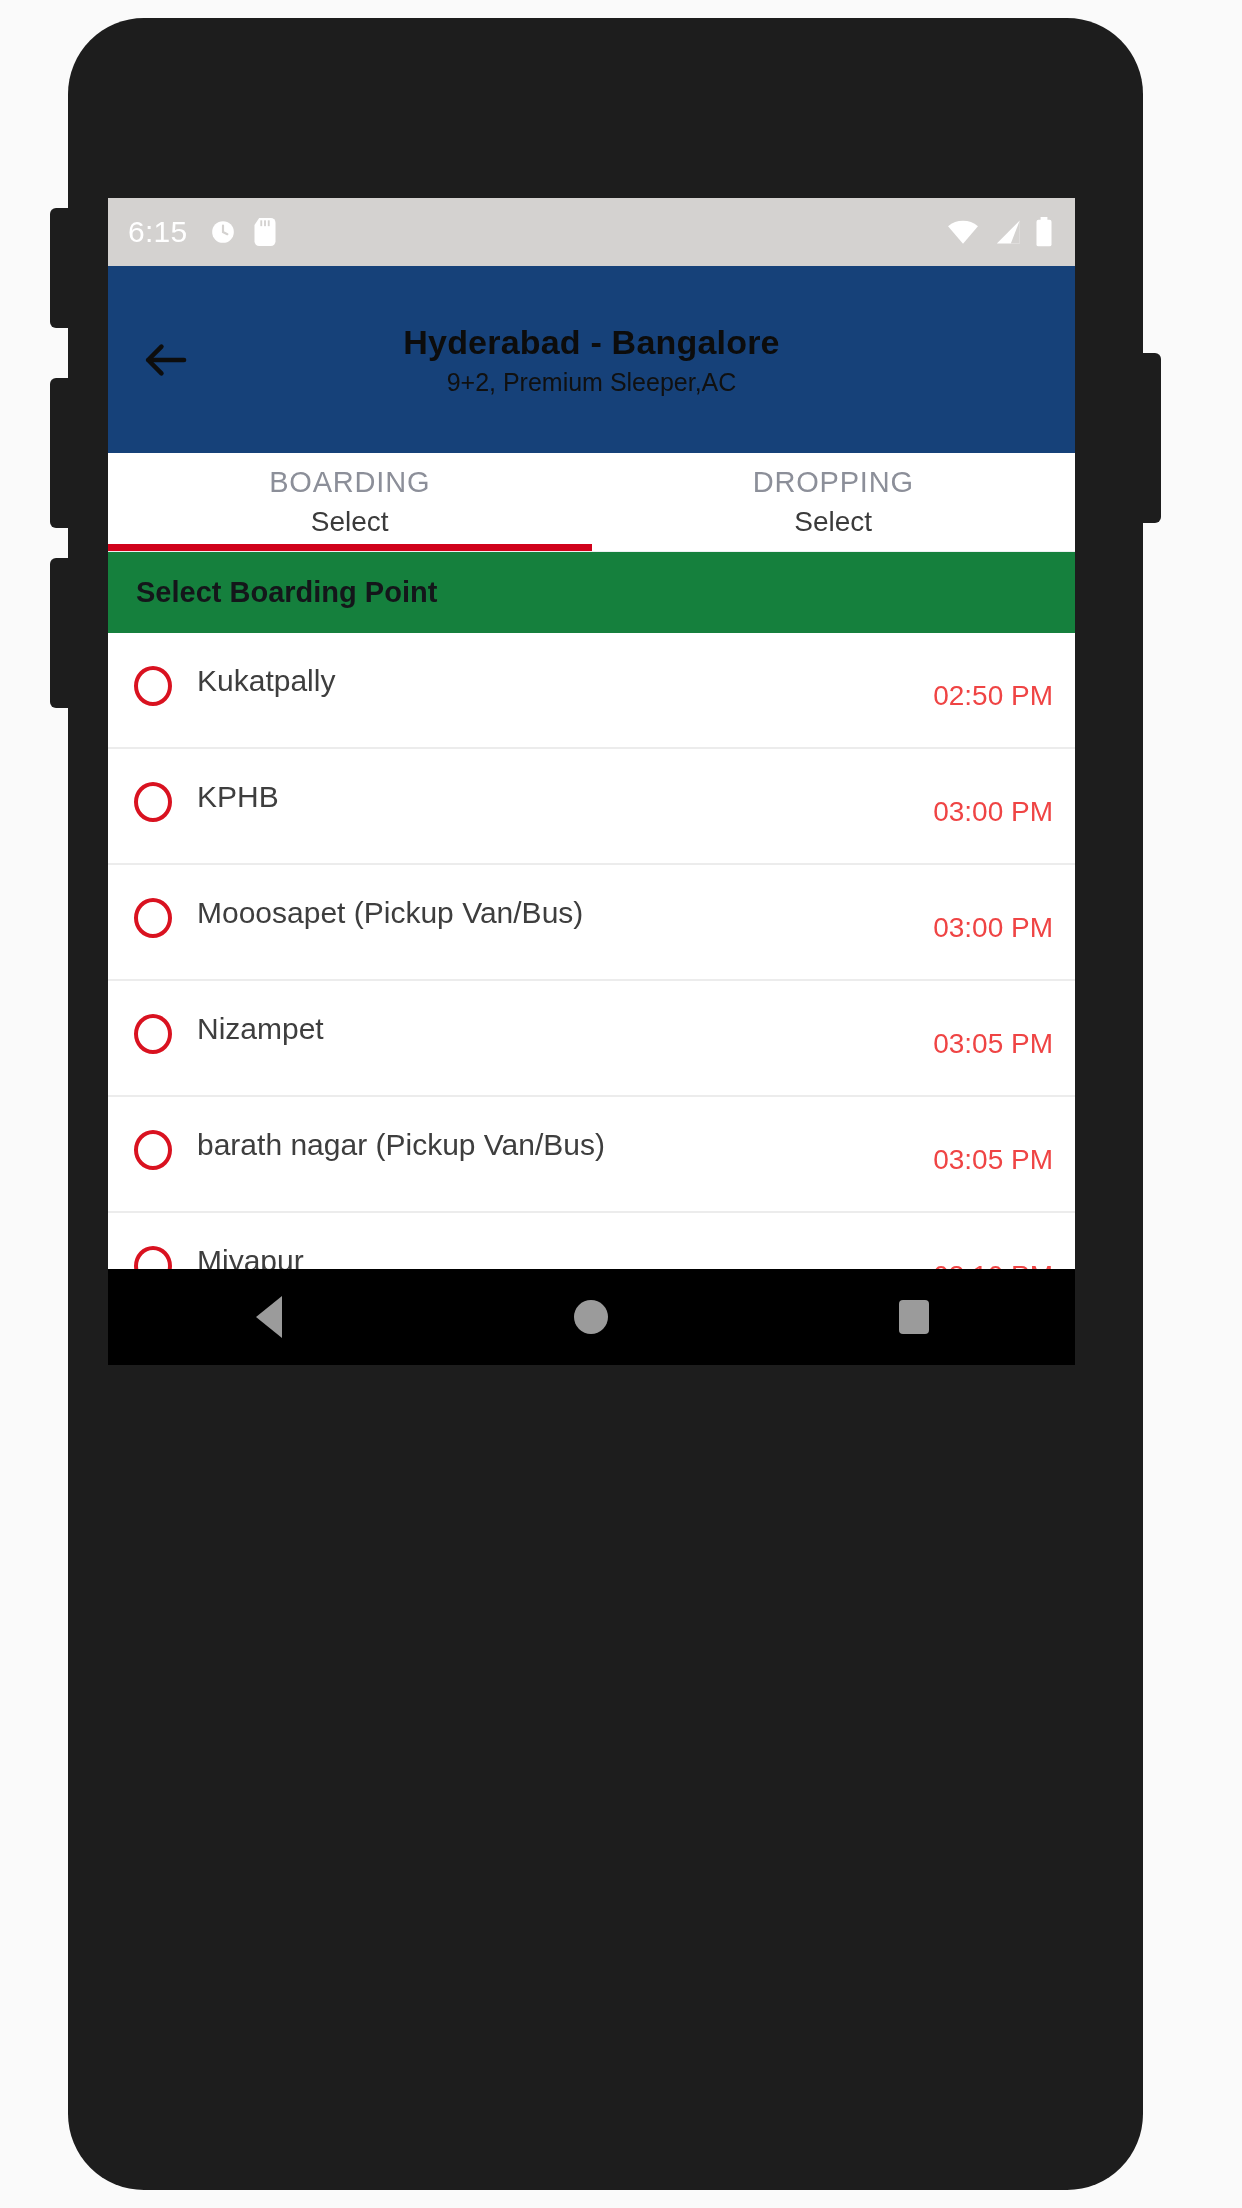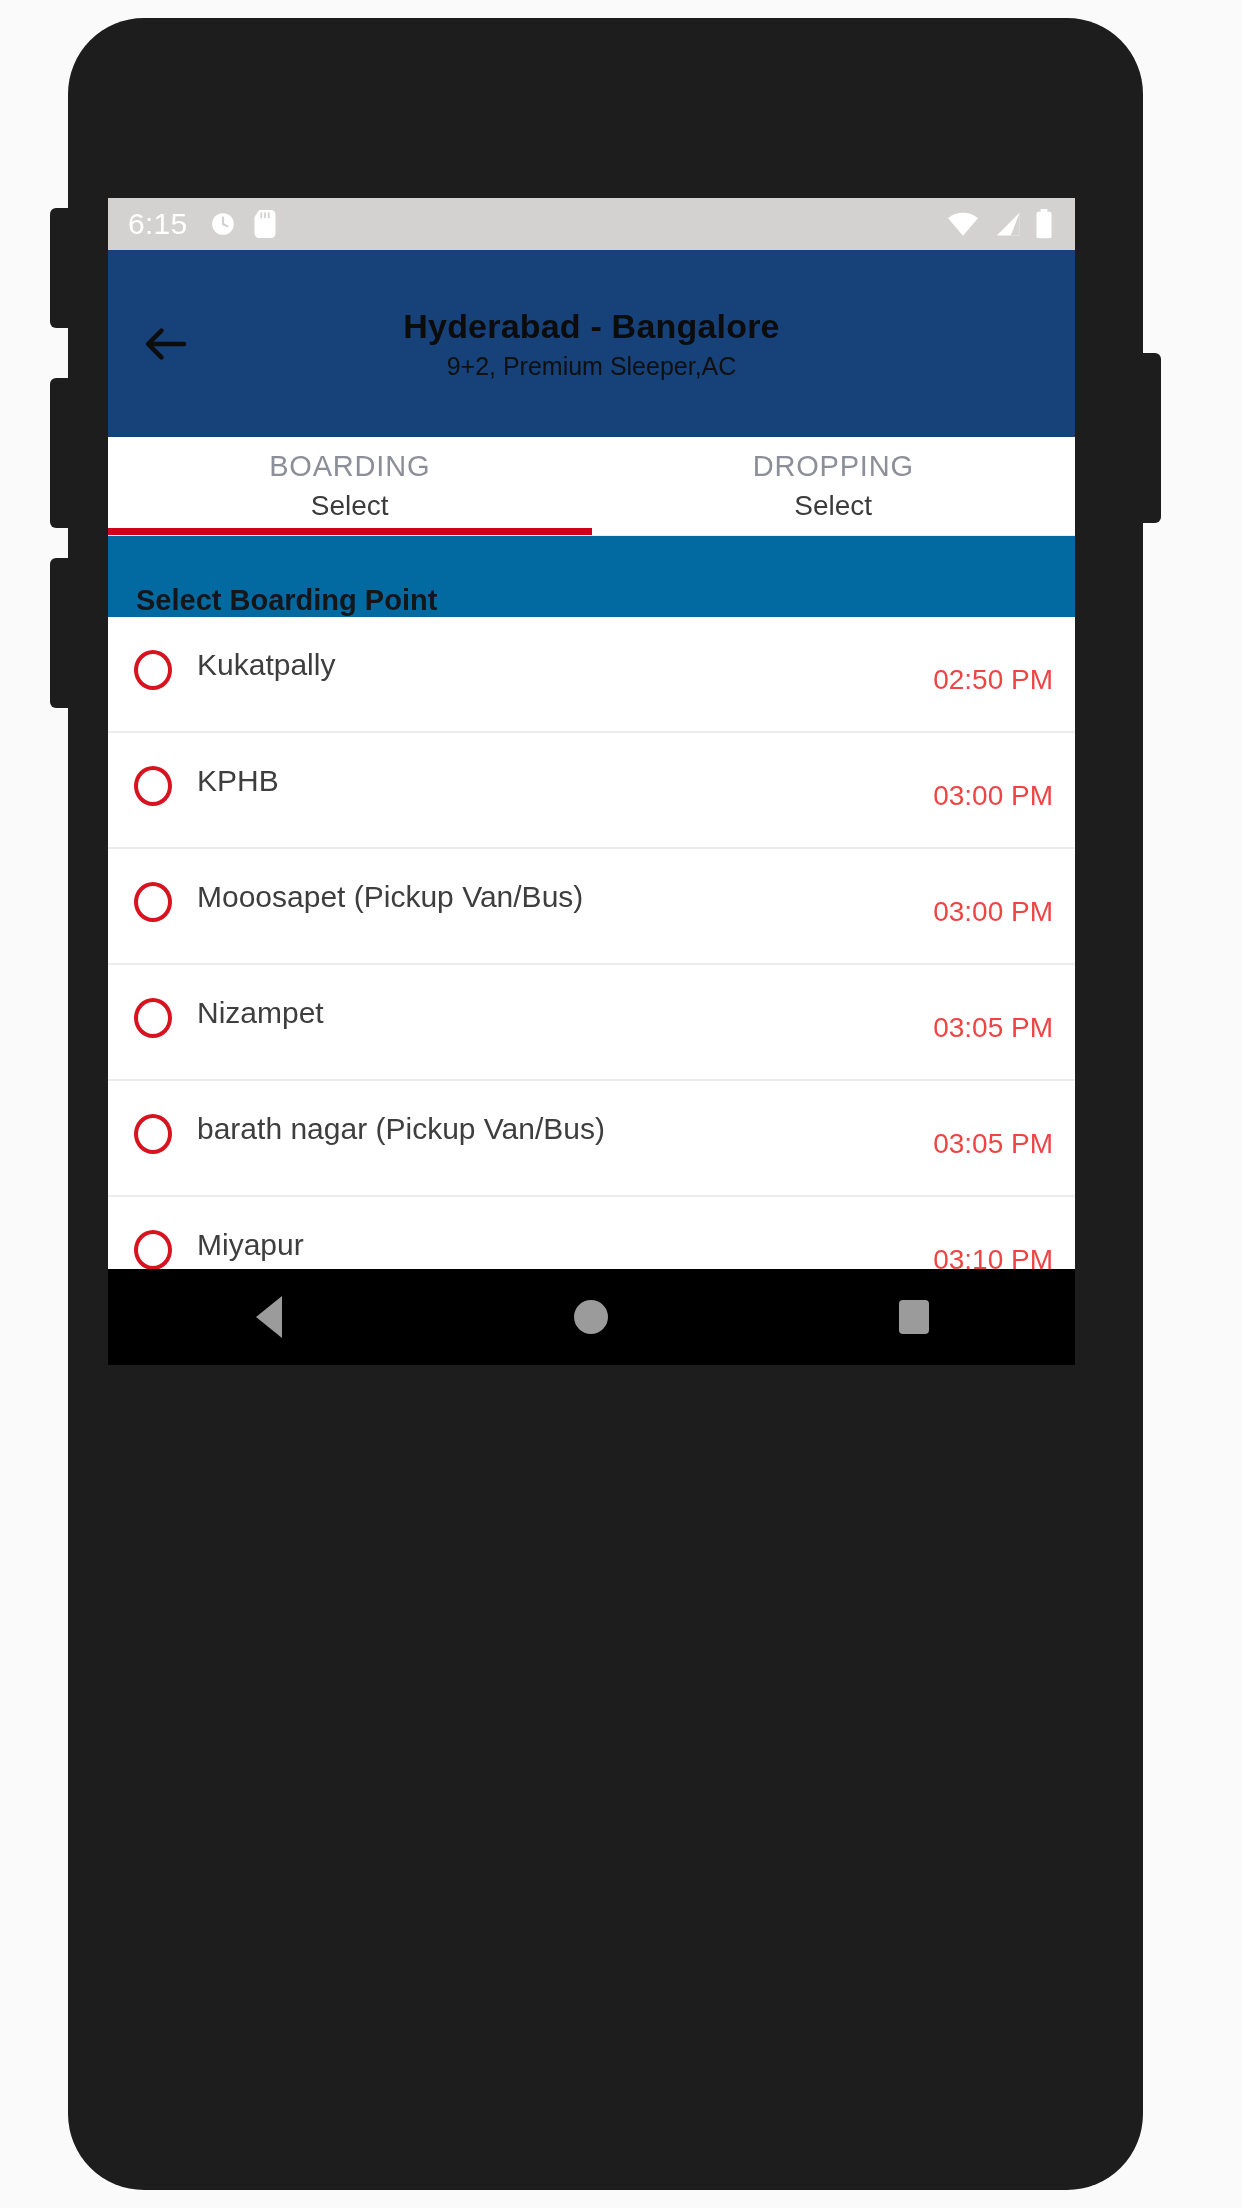--- a/index.html
+++ b/index.html
@@ -55,21 +55,21 @@
     left: 40px;
     top: 180px;
     width: 967px;
     height: 1167px;
     background: #ffffff;
     overflow: hidden;
   }
 
   
   .status-bar {
-    height: 52px;
+    height: 68px;
     background: #d4d2d0;
     display: flex;
     align-items: center;
     padding: 0 22px 0 20px;
     box-sizing: border-box;
   }
   .status-time {
     color: #ffffff;
     font-size: 30px;
     letter-spacing: 0.3px;
@@ -158,24 +158,24 @@
     position: absolute;
     left: 0;
     right: 0;
     bottom: 0;
     height: 7px;
     background: #d0021b;
   }
 
   
   .section-header {
-    background: #0369a1;
+    background: #15803d;
     height: 82px;
     display: flex;
-    align-items: flex-end;
+    align-items: center;
     padding-left: 28px;
     box-sizing: border-box;
     border-top: 1px solid #eceff2;
   }
   .section-header-text {
     font-size: 29px;
     font-weight: bold;
     color: #14161a;
   }
 

